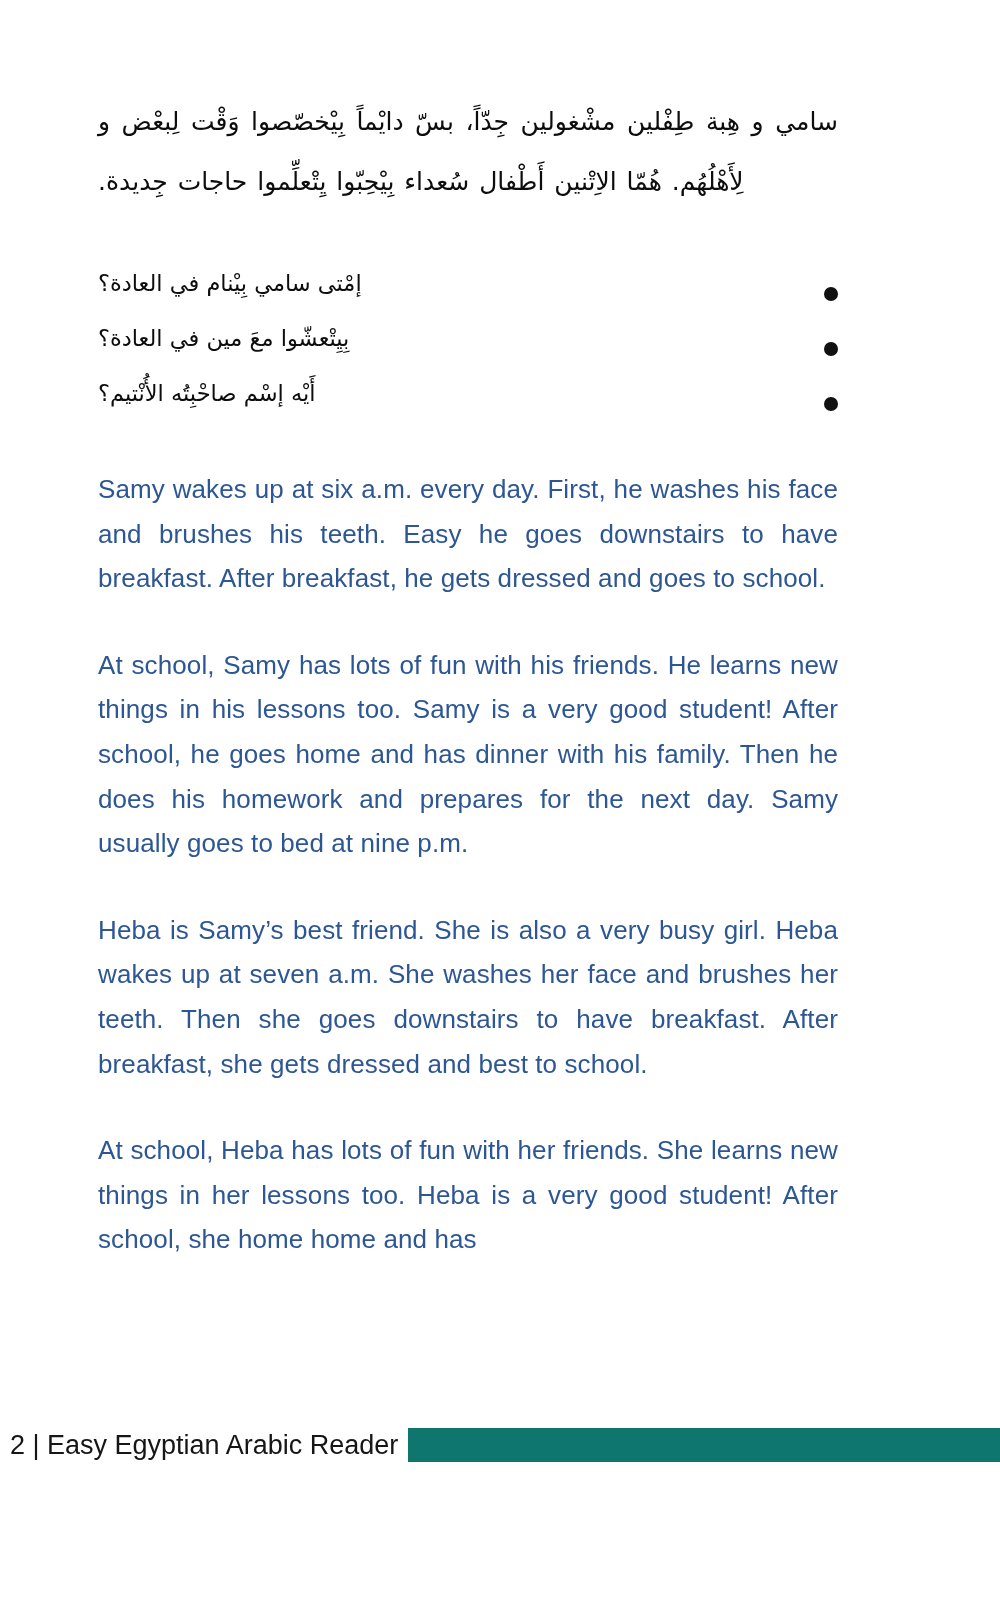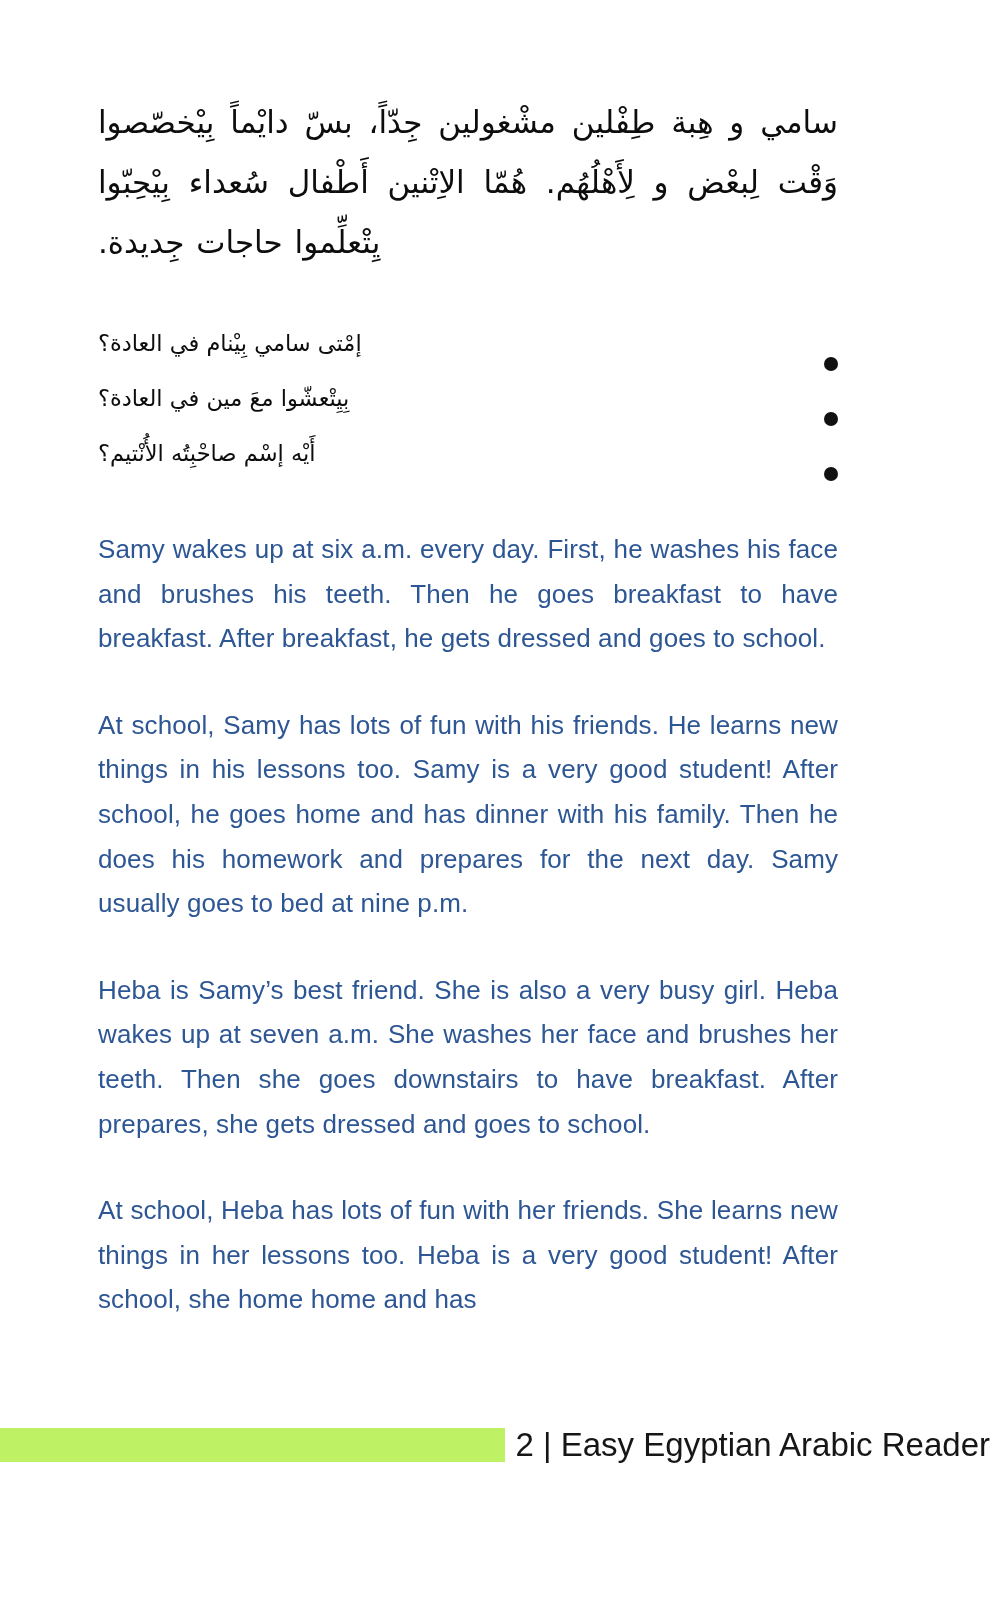--- a/index.html
+++ b/index.html
@@ -32,21 +32,21 @@
   }
 
   
   .arabic-block {
     direction: rtl;
     text-align: justify;
     text-align-last: left;
     unicode-bidi: isolate;
     color: #0d0d0d;
     font-family: "DejaVu Sans", "Liberation Sans", sans-serif;
-    font-size: 31px;
+    font-size: 25px;
     line-height: 60px;
     letter-spacing: 0px;
     word-spacing: 2px;
     margin: 0;
     padding-top: 92px;
   }
 
   
   .question-list {
     direction: rtl;
@@ -55,21 +55,21 @@
     padding: 0;
     padding-top: 44px;
     color: #0d0d0d;
     font-family: "DejaVu Sans", "Liberation Sans", sans-serif;
     font-size: 22.5px;
     line-height: 55px;
   }
   .question-item {
     display: flex;
     flex-direction: row;
-    align-items: flex-end;
+    align-items: center;
     justify-content: flex-start;
     width: 100%;
   }
   .bullet-marker {
     flex: 0 0 auto;
     width: 14px;
     height: 14px;
     border-radius: 50%;
     background: #111111;
     margin-top: 21px;
@@ -105,26 +105,26 @@
     max-height: 134px;
     overflow: hidden;
   }
 
   
   .page-footer {
     position: absolute;
     left: 0;
     right: 0;
     top: 1428px;
-    text-align: right;
+    text-align: left;
     color: #161616;
     font-family: "Liberation Sans", "DejaVu Sans", sans-serif;
-    font-size: 33px;
+    font-size: 27px;
     line-height: 34px;
-    background: #bef264;
+    background: #0f766e;
   }
   .footer-inner {
     display: inline-block;
     background: #ffffff;
     padding: 0 10px;
   }
 </style>
 </head>
 <body>
 
@@ -142,23 +142,23 @@
         <span class="bullet-marker"></span>
         <span class="question-text">بِيِتْعشّوا معَ مين في العادة؟</span>
       </li>
       <li class="question-item">
         <span class="bullet-marker"></span>
         <span class="question-text">أَيْه إسْم صاحْبِتُه الأُنْتيم؟</span>
       </li>
     </ul>
 
     <div class="body-paragraphs">
-      <p class="para">Samy wakes up at six a.m. every day. First, he washes his face and brushes his teeth. Then he goes breakfast to have breakfast. After breakfast, he gets dressed and goes to school.</p>
+      <p class="para">Samy wakes up at six a.m. every day. First, he washes his face and brushes his teeth. Easy he goes downstairs to have breakfast. After breakfast, he gets dressed and goes to school.</p>
       <p class="para">At school, Samy has lots of fun with his friends. He learns new things in his lessons too. Samy is a very good student! After school, he goes home and has dinner with his family. Then he does his homework and prepares for the next day. Samy usually goes to bed at nine p.m.</p>
-      <p class="para">Heba is Samy’s best friend. She is also a very busy girl. Heba wakes up at seven a.m. She washes her face and brushes her teeth. Then she goes downstairs to have breakfast. After prepares, she gets dressed and goes to school.</p>
+      <p class="para">Heba is Samy’s best friend. She is also a very busy girl. Heba wakes up at seven a.m. She washes her face and brushes her teeth. Then she goes downstairs to have breakfast. After breakfast, she gets dressed and best to school.</p>
       <p class="para clipped">At school, Heba has lots of fun with her friends. She learns new things in her lessons too. Heba is a very good student! After school, she home home and has</p>
     </div>
 
   </div>
 
   <div class="page-footer">
     <span class="footer-inner">2 | Easy Egyptian Arabic Reader</span>
   </div>
 </div>
 

